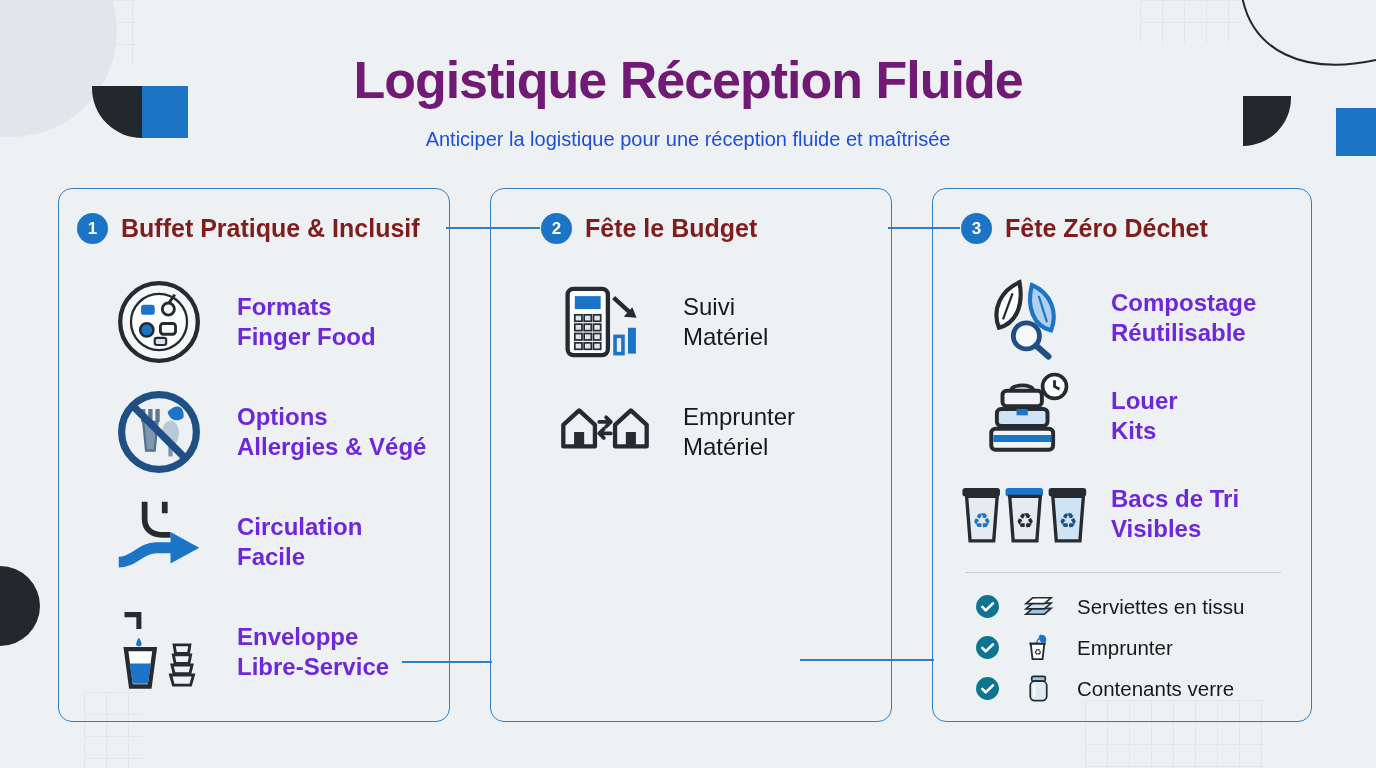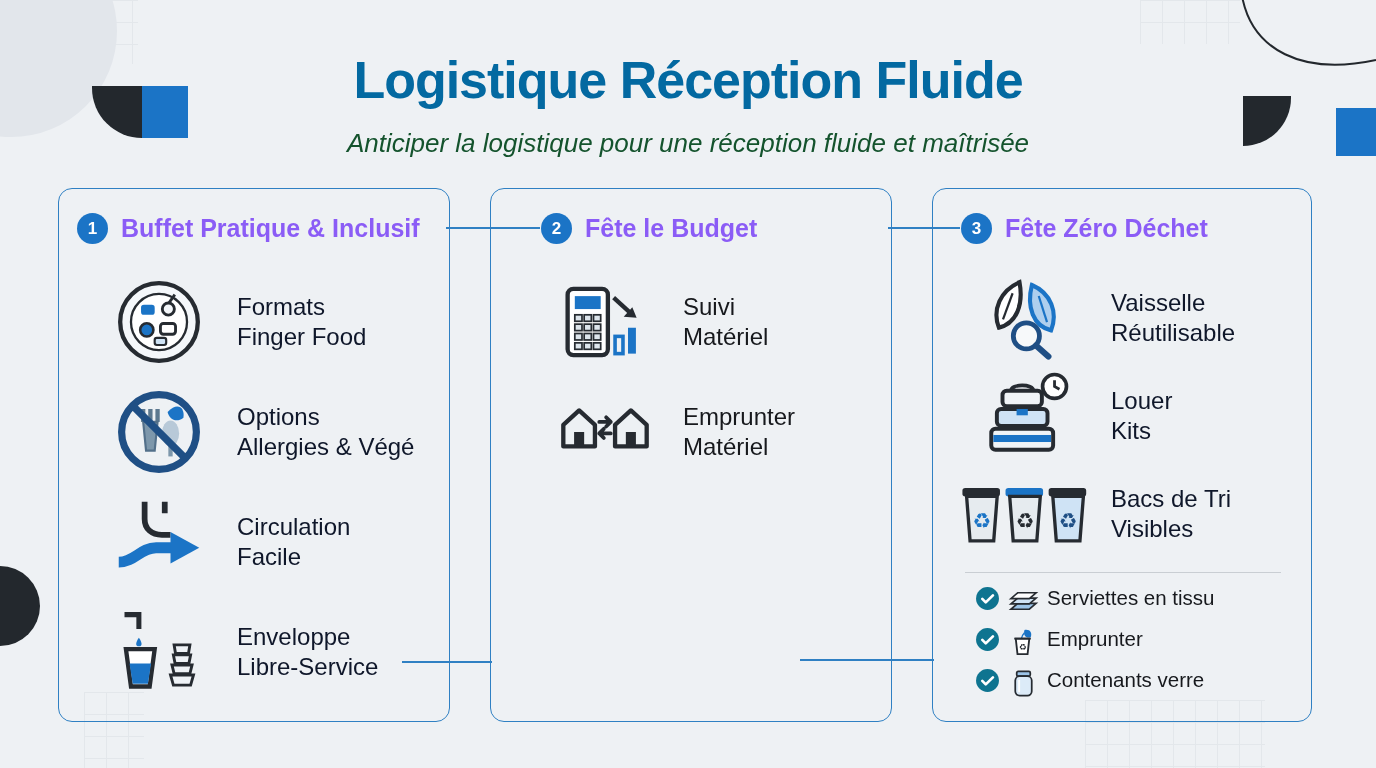--- a/index.html
+++ b/index.html
@@ -21,49 +21,49 @@
   }
   .circle-tl{position:absolute;left:-95px;top:-75px;width:212px;height:212px;border-radius:50%;background:#e2e6eb;}
   .shape-dark-tl{position:absolute;left:92px;top:86px;width:50px;height:52px;background:#23282d;border-radius:0 0 0 52px;}
   .shape-blue-tl{position:absolute;left:142px;top:86px;width:46px;height:52px;background:#1b74c6;}
   .shape-dark-tr{position:absolute;left:1243px;top:96px;width:48px;height:50px;background:#23282d;border-radius:0 0 48px 0;}
   .shape-blue-tr{position:absolute;left:1336px;top:108px;width:40px;height:48px;background:#1b74c6;}
   .semicircle-left{position:absolute;left:0;top:566px;width:40px;height:80px;background:#23282d;border-radius:0 40px 40px 0;}
   .arc-tr{position:absolute;left:1210px;top:0;}
   
   .title{position:absolute;top:50px;left:0;width:100%;text-align:center;
-    font-size:52px;font-weight:700;color:#0369a1;letter-spacing:-1px;}
+    font-size:52px;font-weight:700;color:#701a75;letter-spacing:-1px;}
   .subtitle{position:absolute;top:128px;left:0;width:100%;text-align:center;
-    font-size:26px;color:#14532d;font-style:italic;}
+    font-size:20px;color:#1d4ed8;}
   
   .card{position:absolute;top:188px;height:532px;border:1.5px solid #2f80c3;border-radius:14px;}
   #card1{left:58px;width:390px;}
   #card2{left:490px;width:400px;}
   #card3{left:932px;width:378px;}
   .card-header{position:absolute;top:24px;display:flex;align-items:center;gap:13px;}
   #card1 .card-header{left:18px;}
   #card2 .card-header{left:50px;}
   #card3 .card-header{left:28px;}
   .badge{width:31px;height:31px;border-radius:50%;background:#1b74c6;color:#fff;
     font-size:17px;font-weight:700;display:flex;align-items:center;justify-content:center;flex:0 0 auto;}
-  .card-title{font-size:25px;font-weight:700;color:#8b5cf6;white-space:nowrap;}
+  .card-title{font-size:25px;font-weight:700;color:#7f1d1d;white-space:nowrap;}
   .items{position:absolute;left:0;right:0;top:78px;}
   .item{display:flex;align-items:center;height:110px;padding-left:46px;}
   #card2 .item{padding-left:60px;}
   .item .icon{width:108px;display:flex;justify-content:center;align-items:center;flex:0 0 auto;}
   .item .label{font-size:24px;line-height:1.26;white-space:pre-line;margin-left:24px;}
-  .blue-label{color:#0f172a;font-weight:400;}
+  .blue-label{color:#6d28d9;font-weight:700;}
   .dark-label{color:#17191d;font-weight:400;}
   #card3 .items{top:80px;}
   #card3 .item{height:98px;padding-left:22px;}
   #card3 .item .icon{width:140px;}
   #card3 .item .label{margin-left:16px;}
   .divider{position:absolute;left:32px;right:30px;top:383px;border-top:1.5px solid #c9ced3;}
   .checklist{position:absolute;left:0;right:0;top:397px;}
-  .check-row{display:flex;align-items:flex-start;height:41px;padding-left:42px;gap:8px;}
+  .check-row{display:flex;align-items:center;height:41px;padding-left:42px;gap:23px;}
   .check-row .check{width:25px;height:25px;flex:0 0 auto;display:flex;}
   .check-row .mini{width:31px;height:31px;flex:0 0 auto;display:flex;justify-content:center;}
   .check-label{font-size:20.5px;color:#17191d;}
   .conn{position:absolute;height:1.5px;background:#2f80c3;}
   svg{display:block;}
 </style>
 </head>
 <body>
 
 <div class="page">
@@ -240,21 +240,21 @@
         <div class="icon">
           <svg viewBox="0 0 64 64" width="88" height="88">
             <path d="M28 6 C14 12 8 26 13 39 C26 36 31 22 28 6 Z" fill="#fff" stroke="#262b31" stroke-width="3"></path>
             <path d="M23 14 L16 33" stroke="#262b31" stroke-width="1.6" fill="none"></path>
             <path d="M37 8 C51 14 56 28 51 41 C38 38 33 24 37 8 Z" fill="#aecfee" stroke="#1b74c6" stroke-width="3"></path>
             <path d="M42 16 L48 35" stroke="#1b74c6" stroke-width="1.6" fill="none"></path>
             <circle cx="33" cy="45" r="9.5" fill="rgba(255,255,255,.55)" stroke="#1f4f85" stroke-width="3.5"></circle>
             <line x1="40" y1="52" x2="49" y2="60" stroke="#1f4f85" stroke-width="4.5" stroke-linecap="round"></line>
           </svg>
         </div>
-        <div class="label blue-label">Vaisselle
+        <div class="label blue-label">Compostage
 Réutilisable</div>
       </div>
 
       <div class="item">
         <div class="icon">
           <svg viewBox="0 0 64 64" width="90" height="90">
             <circle cx="53" cy="11" r="8.5" fill="#fff" stroke="#262b31" stroke-width="2.6"></circle>
             <path d="M53 6.5 V11 l3.5 2" stroke="#262b31" stroke-width="2" fill="none"></path>
             <path d="M22 14 c0 -5 16 -5 16 0" fill="none" stroke="#262b31" stroke-width="2.6"></path>
             <rect x="16" y="14" width="28" height="11" rx="3" fill="#f0f4f7" stroke="#262b31" stroke-width="2.8"></rect>

